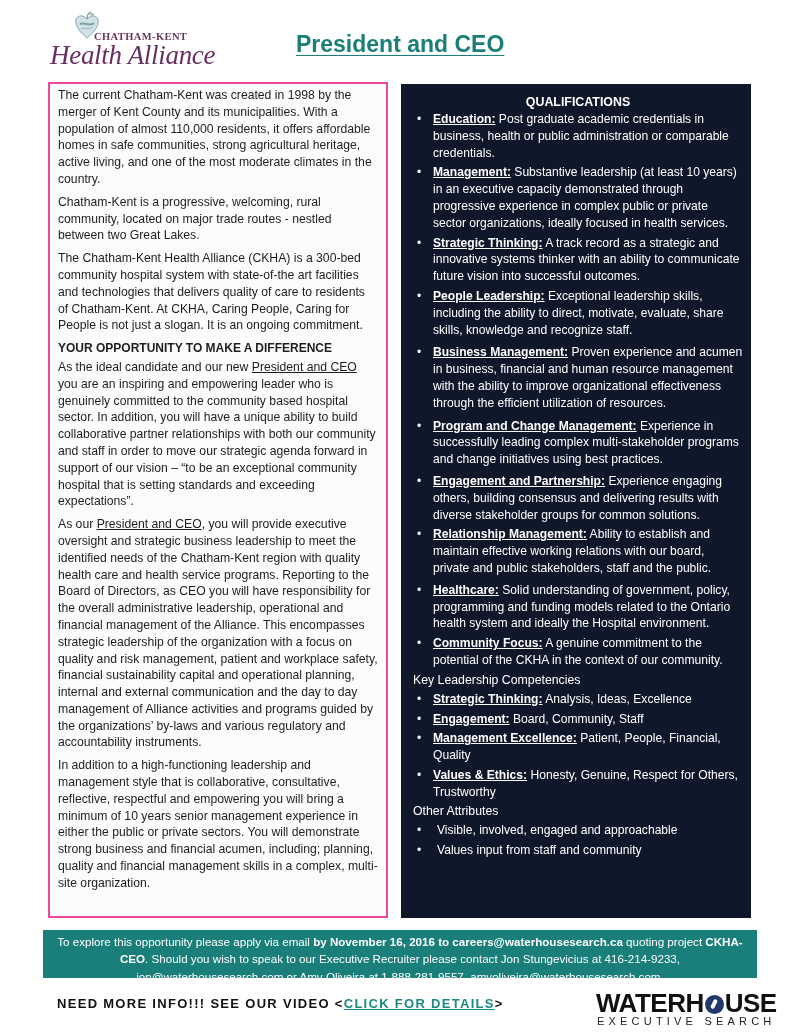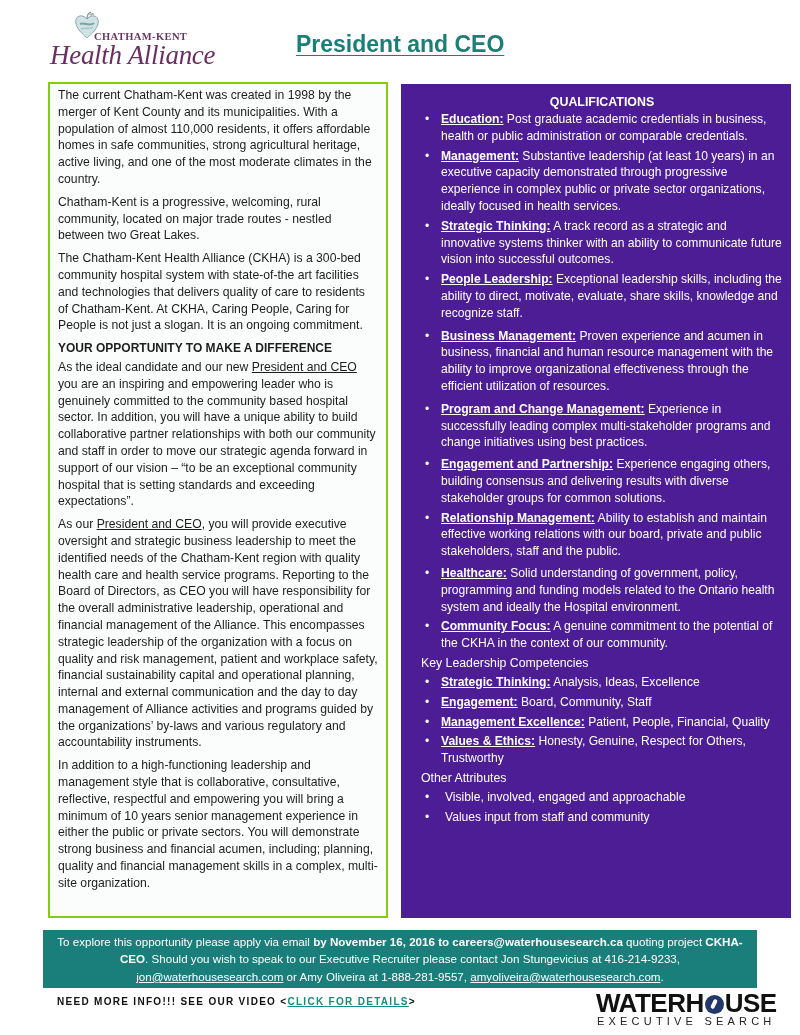--- a/index.html
+++ b/index.html
@@ -12,44 +12,44 @@
     .logo-ck { position: absolute; left: 44px; top: 21px; font-family: "Liberation Serif", serif;
       font-weight: bold; font-size: 10.5px; letter-spacing: 0.4px; color: #6a3563; }
     .logo-ha { position: absolute; left: 0px; top: 30px; font-family: "Liberation Serif", serif;
       font-style: italic; font-size: 27px; color: #6a2f62; white-space: nowrap; letter-spacing: -0.3px; }
 
     .page-title { position: absolute; left: 296px; top: 31px; font-size: 23px; font-weight: bold;
       color: #1a7f77; text-decoration: underline; text-decoration-thickness: 1px; text-underline-offset: 3px; }
 
     
     .left-box { position: absolute; left: 48px; top: 82px; width: 340px; height: 836px;
-      border: 2px solid #84cc16; background: #fbfdfd; padding: 3px 8px 0 8px; }
+      border: 2px solid #ec4899; background: #fbfdfd; padding: 3px 8px 0 8px; }
     .left-box p { font-size: 12.2px; line-height: 16.8px; color: #1d1d1d; margin-bottom: 6px; }
     .left-box .sub-heading { font-weight: bold; font-size: 12px; margin-bottom: 2px; }
     .left-box .u { text-decoration: underline; }
 
     
-    .right-box { position: absolute; left: 401px; top: 84px; width: 390px; height: 834px;
-      background: #4c1d95; color: #ffffff; padding: 11px 8px 0 20px; }
+    .right-box { position: absolute; left: 401px; top: 84px; width: 350px; height: 834px;
+      background: #0f172a; color: #ffffff; padding: 11px 8px 0 12px; }
     .right-box .q-title { text-align: center; font-weight: bold; font-size: 12.4px; margin-bottom: 2px; }
     .right-box ul { list-style: none; }
     .right-box li { position: relative; padding-left: 20px; font-size: 12.1px; line-height: 16.8px; margin-bottom: 3px; }
     .right-box li .bullet { position: absolute; left: 4px; top: 0; }
     .right-box li b { font-weight: bold; text-decoration: underline; }
     .right-box .sec-heading { font-weight: normal; font-size: 12.3px; line-height: 17px; margin: 0 0 2px 0; }
     .right-box ul.other li { padding-left: 24px; }
 
     
-    .apply-band { position: absolute; left: 43px; top: 930px; width: 714px; height: 58px;
+    .apply-band { position: absolute; left: 43px; top: 930px; width: 714px; height: 48px;
       background: #1a7f7a; color: #ffffff; text-align: center; font-size: 11.6px; line-height: 17.4px;
       padding: 3px 10px 0 10px; font-family: "Liberation Sans Narrow", "Liberation Sans", sans-serif; }
     .apply-band b { font-weight: bold; }
     .apply-band .u { text-decoration: underline; }
 
-    .more-info { position: absolute; left: 57px; top: 996px; font-size: 10px; font-weight: bold;
+    .more-info { position: absolute; left: 57px; top: 996px; font-size: 13px; font-weight: bold;
       letter-spacing: 1.3px; color: #111; white-space: nowrap; }
     .more-info .link { color: #1a8a84; text-decoration: underline; }
 
     .wh-logo { position: absolute; left: 596px; top: 988px; width: 160px; height: 44px; }
     .wh-word { position: absolute; left: 0; top: 0; font-size: 26px; font-weight: bold; letter-spacing: -0.5px; color: #111; white-space: nowrap; }
     .wh-o { display: inline-block; width: 19px; height: 19px; border-radius: 50%; background: #22386b; vertical-align: -2px; margin: 0 1px; position: relative; }
     .wh-o::after { content: ""; position: absolute; left: 7px; top: 4px; width: 4px; height: 10px; background: #ffffff; border-radius: 2px; transform: rotate(25deg); }
     .wh-sub { position: absolute; left: 1px; top: 27px; font-size: 11px; letter-spacing: 4.2px; color: #222; white-space: nowrap; }
   </style>
 </head>

